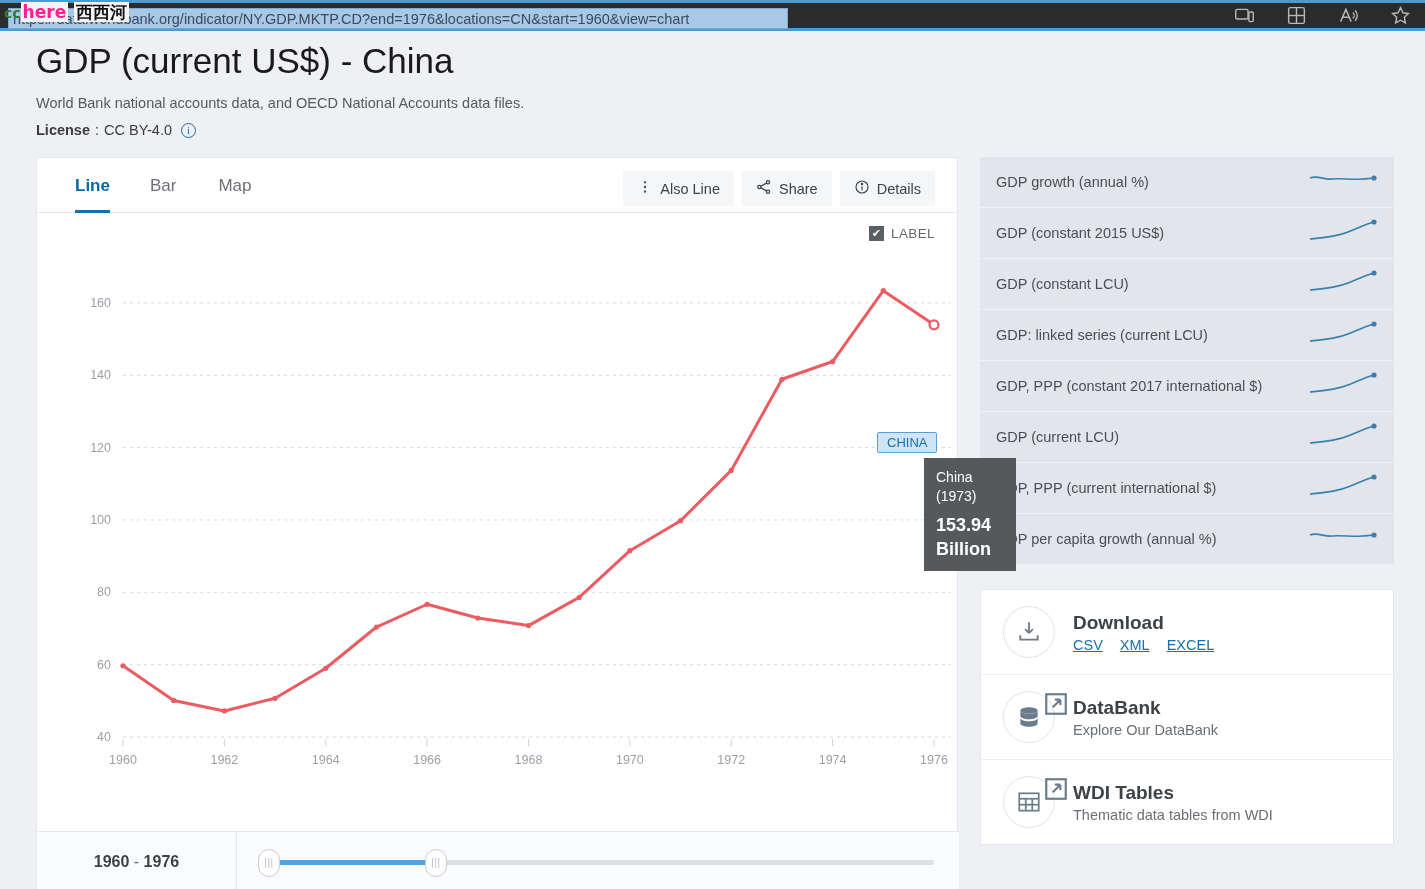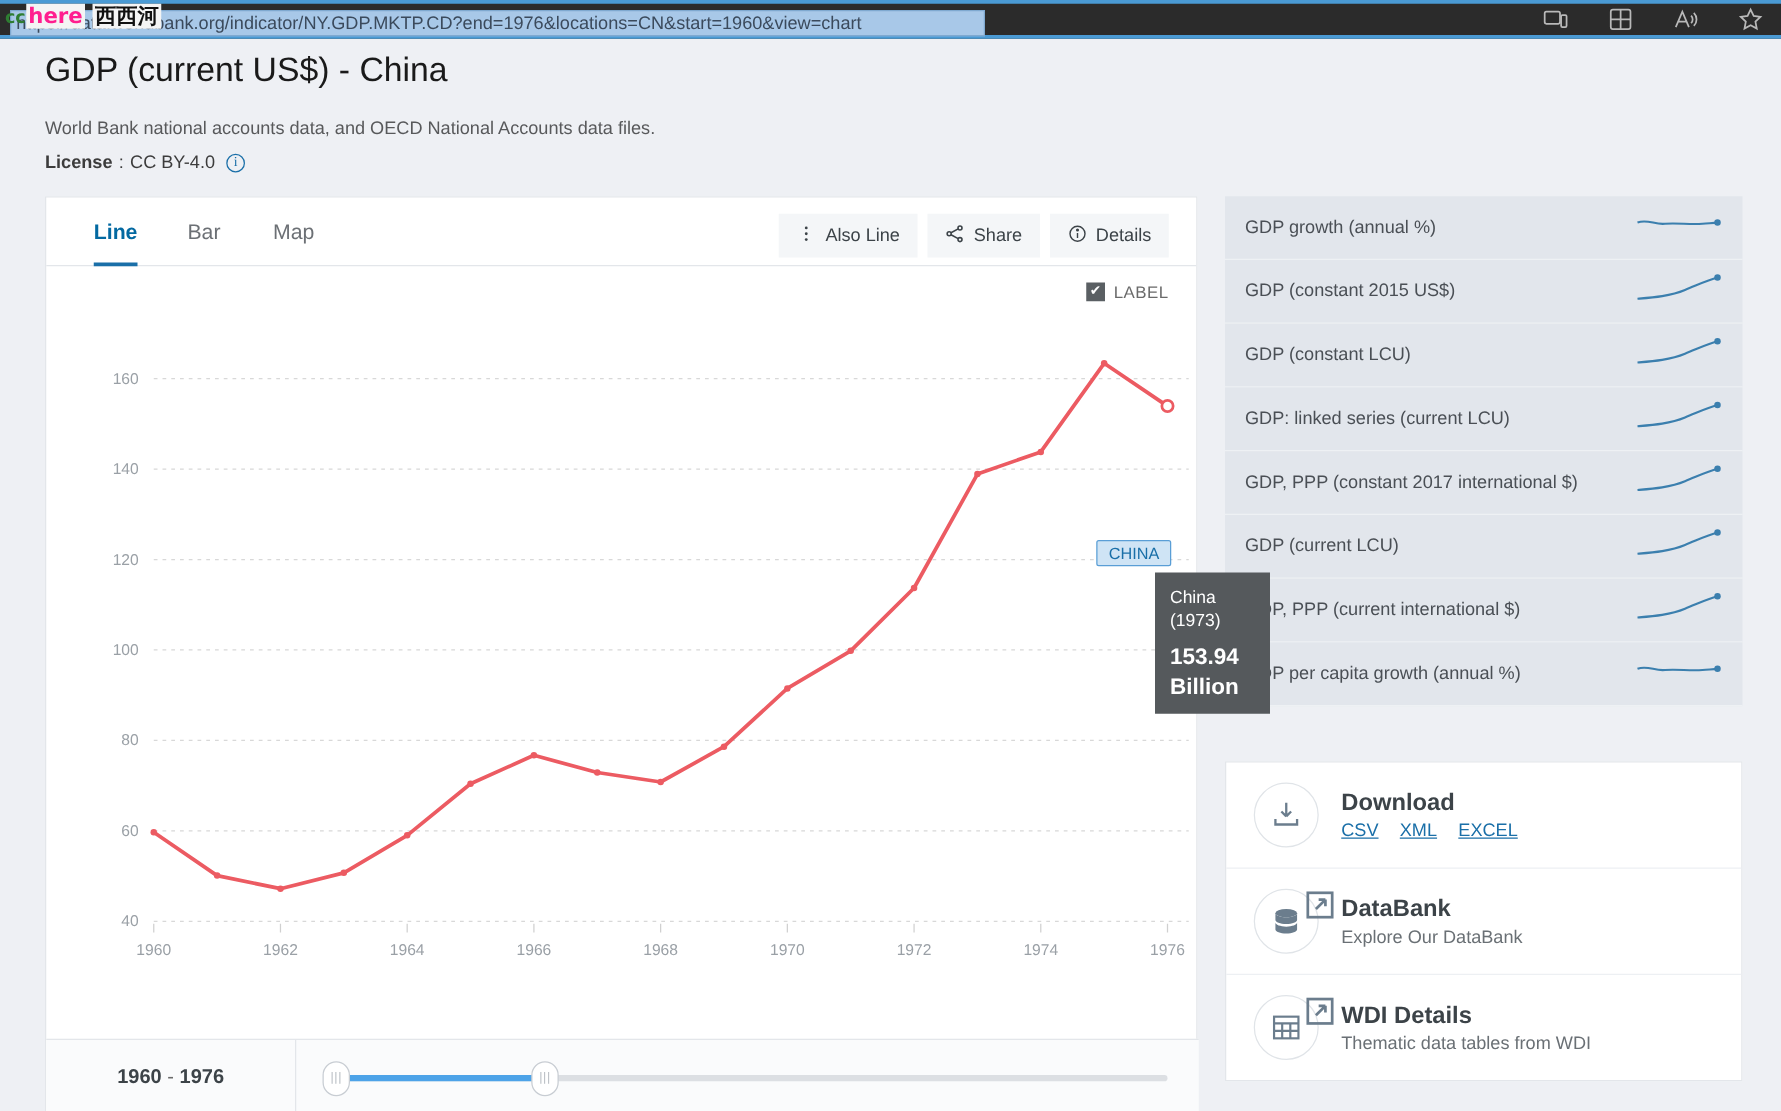--- a/index.html
+++ b/index.html
@@ -46,21 +46,21 @@
   }
   .wm-cc { color: #2e7d32; font-size: 14px; }
   .wm-here { color: #ff1f8f; background: #f4f4f4; padding: 0 2px; }
   .wm-cn { color: #111; background: #f4f4f4; padding: 0 2px; text-align: center; }
 
   
   .page { position: absolute; top: 31px; left: 0; width: 1425px; height: 858px; }
 
   .page-title {
     position: absolute; left: 36px; top: 10px;
-    font-size: 27px; color: #1a1a1a; font-weight: normal;
+    font-size: 35px; color: #1a1a1a; font-weight: normal;
   }
   .subtitle {
     position: absolute; left: 36px; top: 64px;
     font-size: 14.5px; color: #58595b;
   }
   .license-line {
     position: absolute; left: 36px; top: 91px;
     font-size: 14.5px; color: #3c3c3c;
     display: flex; align-items: center; gap: 5px;
   }
@@ -177,21 +177,21 @@
   .related-row {
     height: 51px; background: #e2e6ec;
     border-bottom: 1px solid #eef1f4;
     display: flex; align-items: center; justify-content: space-between;
     padding: 0 16px; cursor: pointer;
   }
   .related-label { font-size: 14.5px; color: #4a4f55; }
   .spark { width: 72px; height: 26px; flex-shrink: 0; }
 
   .links-card {
-    position: absolute; left: 980px; top: 578px;
+    position: absolute; left: 980px; top: 558px;
     width: 414px; background: #fff; border: 1px solid #e3e6ea;
   }
   .link-row {
     display: flex; align-items: center; gap: 18px;
     padding: 16px 22px; border-bottom: 1px solid #edf0f3;
     cursor: pointer;
   }
   .link-row:last-child { border-bottom: none; }
   .circ {
     position: relative;
@@ -493,19 +493,19 @@
             <line x1="15" y1="9" x2="15" y2="20"></line>
         </svg>
         <span class="ext">
           <svg viewBox="0 0 24 24" fill="none" stroke="currentColor" stroke-width="2">
               <rect x="3" y="3" width="18" height="18"></rect>
               <path d="M9 15L16 8M16 8h-5M16 8v5"></path>
             </svg>
         </span>
       </span>
       <div>
-        <div class="link-title">WDI Details</div>
+        <div class="link-title">WDI Tables</div>
         <div class="link-sub">Thematic data tables from WDI</div>
       </div>
     </div>
   </div>
 
 </div>
 
 </body></html>

